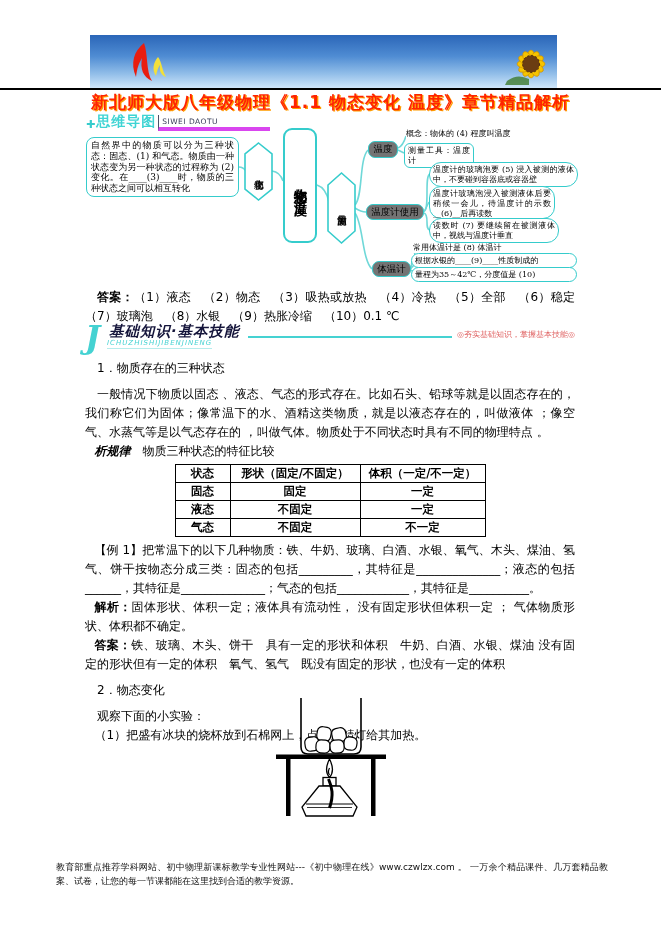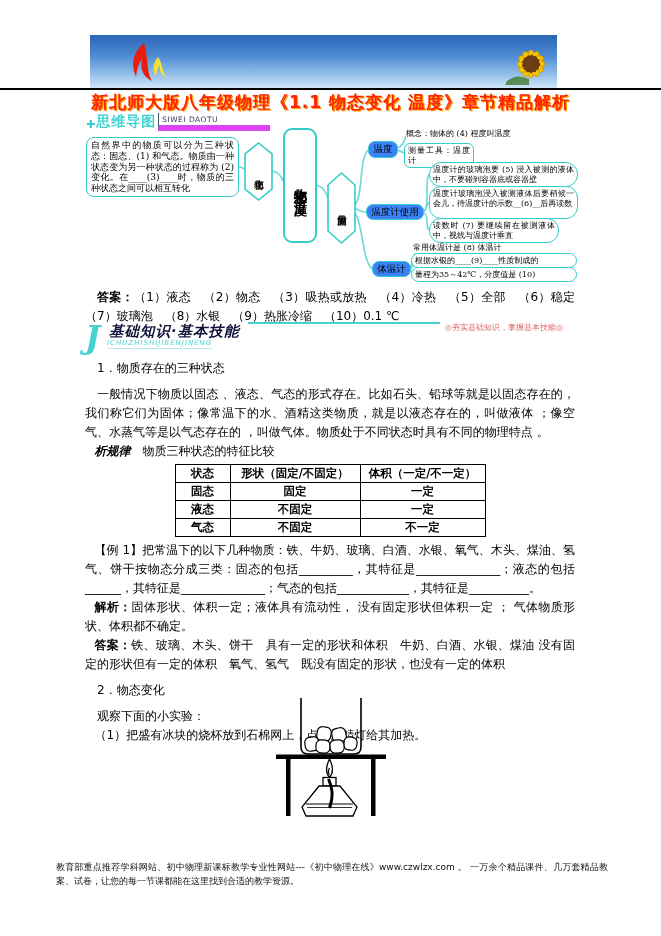--- a/index.html
+++ b/index.html
@@ -21,64 +21,64 @@
   .top-rule { position:absolute; left:0; top:88px; width:661px; height:0; border-top:2px solid #000; }
 
   
   .doc-title { position:absolute; left:0; top:91px; width:661px; text-align:center;
     font-size:17px; font-weight:bold; color:#ff2400; text-shadow:1.3px 1.3px 0 #ff9d00; letter-spacing:1px; }
 
   
   .mm-header { position:absolute; left:86px; top:113px; display:flex; align-items:flex-end; }
   .mm-icon { color:#35cccc; font-size:11px; font-weight:bold; margin-right:1px; }
   .mm-label { color:#3fd4d4; font-size:14px; font-weight:bold; letter-spacing:1px; }
-  .mm-pinyin { font-size:7.5px; color:#333a55; border-left:1px solid #4a5068; border-bottom:6px solid #d946ef;
+  .mm-pinyin { font-size:7.5px; color:#333a55; border-left:1px solid #4a5068; border-bottom:4px solid #d946ef;
     padding:2px 52px 1px 3px; margin-left:2px; letter-spacing:.5px; }
 
   
   .mindmap { position:absolute; left:0; top:127px; width:661px; height:160px; }
   .mindmap svg.wires { position:absolute; left:0; top:0; }
   .mm-box { position:absolute; background:#fff; border:1.3px solid #35cccc; border-radius:8px; }
   .mm-intro { left:86px; top:10px; width:153px; height:60px; padding:2px 4px;
     font-family:"DejaVu Serif", serif; font-size:9px; line-height:10.8px; text-align:justify; }
   .vtext { writing-mode:vertical-rl; text-orientation:upright; }
   .hex-label { position:absolute; display:flex; align-items:center; justify-content:center;
     font-family:"DejaVu Serif", serif; font-size:9.5px; }
   .hexL-t { left:245px; top:16px; width:27px; height:57px; }
   .hexR-t { left:328px; top:46px; width:27px; height:70px; }
   .mm-center { left:283px; top:1px; width:34px; height:115px; border:2.5px solid #35cccc; border-radius:9px;
     display:flex; align-items:center; justify-content:center; font-weight:bold; font-size:13px; }
-  .mm-node { position:absolute; background:#3b82f6; border:1.3px solid #35cccc; border-radius:7px;
+  .mm-node { position:absolute; background:#737373; border:1.3px solid #35cccc; border-radius:7px;
     font-family:"DejaVu Serif", serif; font-size:9.5px; text-align:center; line-height:14px; }
   .n-wendu { left:368px; top:14px; width:30px; height:17px; }
   .n-shiyong { left:366px; top:77px; width:58px; height:16px; }
   .n-tiwenji { left:372px; top:134px; width:39px; height:16px; }
   .mm-item { position:absolute; background:#fff; border:1.1px solid #35cccc; border-radius:12px;
     font-family:"DejaVu Serif", serif; font-size:8px; line-height:10px; padding:1.5px 3px; text-align:justify; }
   .mm-text { position:absolute; font-family:"DejaVu Serif", serif; font-size:8px; line-height:10px;
     background:#fff; }
   .t-gainian { left:406px; top:2px; width:125px; }
   .i-gongju { left:404px; top:16px; width:70px; border-radius:6px; }
   .i-b5 { left:429px; top:35px; width:149px; height:25px; }
-  .i-b6 { left:429px; top:59px; width:149px; height:33px; }
+  .i-b6 { left:429px; top:59px; width:126px; height:33px; }
   .i-b7 { left:429px; top:91px; width:130px; height:25px; }
   .t-b8 { left:413px; top:116px; width:120px; }
   .i-b9 { left:411px; top:126px; width:166px; height:15px; }
   .i-b10 { left:411px; top:140px; width:166px; height:15px; }
 
   
   .answers { position:absolute; left:85px; top:288px; width:490px; font-size:12px; line-height:19px;
     text-align:justify; text-indent:1em; }
   b.lbl { font-weight:bold; }
 
   
   .skills { position:absolute; left:85px; top:322px; width:490px; height:30px; }
   .big-j { position:absolute; left:0; top:-4px; font-family:"DejaVu Serif", serif; font-style:italic;
     font-weight:bold; font-size:32px; color:#45d2d2; }
-  .sk-row1 { position:absolute; left:24px; top:0; right:12px; display:flex; }
+  .sk-row1 { position:absolute; left:24px; top:0; right:0; display:flex; align-items:flex-end; }
   .sk-title { font-size:14.5px; font-weight:bold; font-style:italic; color:#14143a; letter-spacing:1px; white-space:nowrap; }
   .sk-line { flex:1; border-top:2px solid #45d2d2; margin:0 5px 3px 8px; }
   .sk-slogan { font-size:8px; color:#e06666; white-space:nowrap; margin-bottom:1px; }
   .sk-caps { position:absolute; left:22px; top:17px; font-size:7px; font-style:italic; color:#45d2d2;
     letter-spacing:1px; border-bottom:1.5px solid #b5ecec; padding-bottom:1px; }
 
   
   .content { position:absolute; left:85px; top:352px; width:490px; font-size:12px; line-height:19px; }
   .content p { text-align:justify; }
   .ind1 { text-indent:1em;margin-top:7px; }

